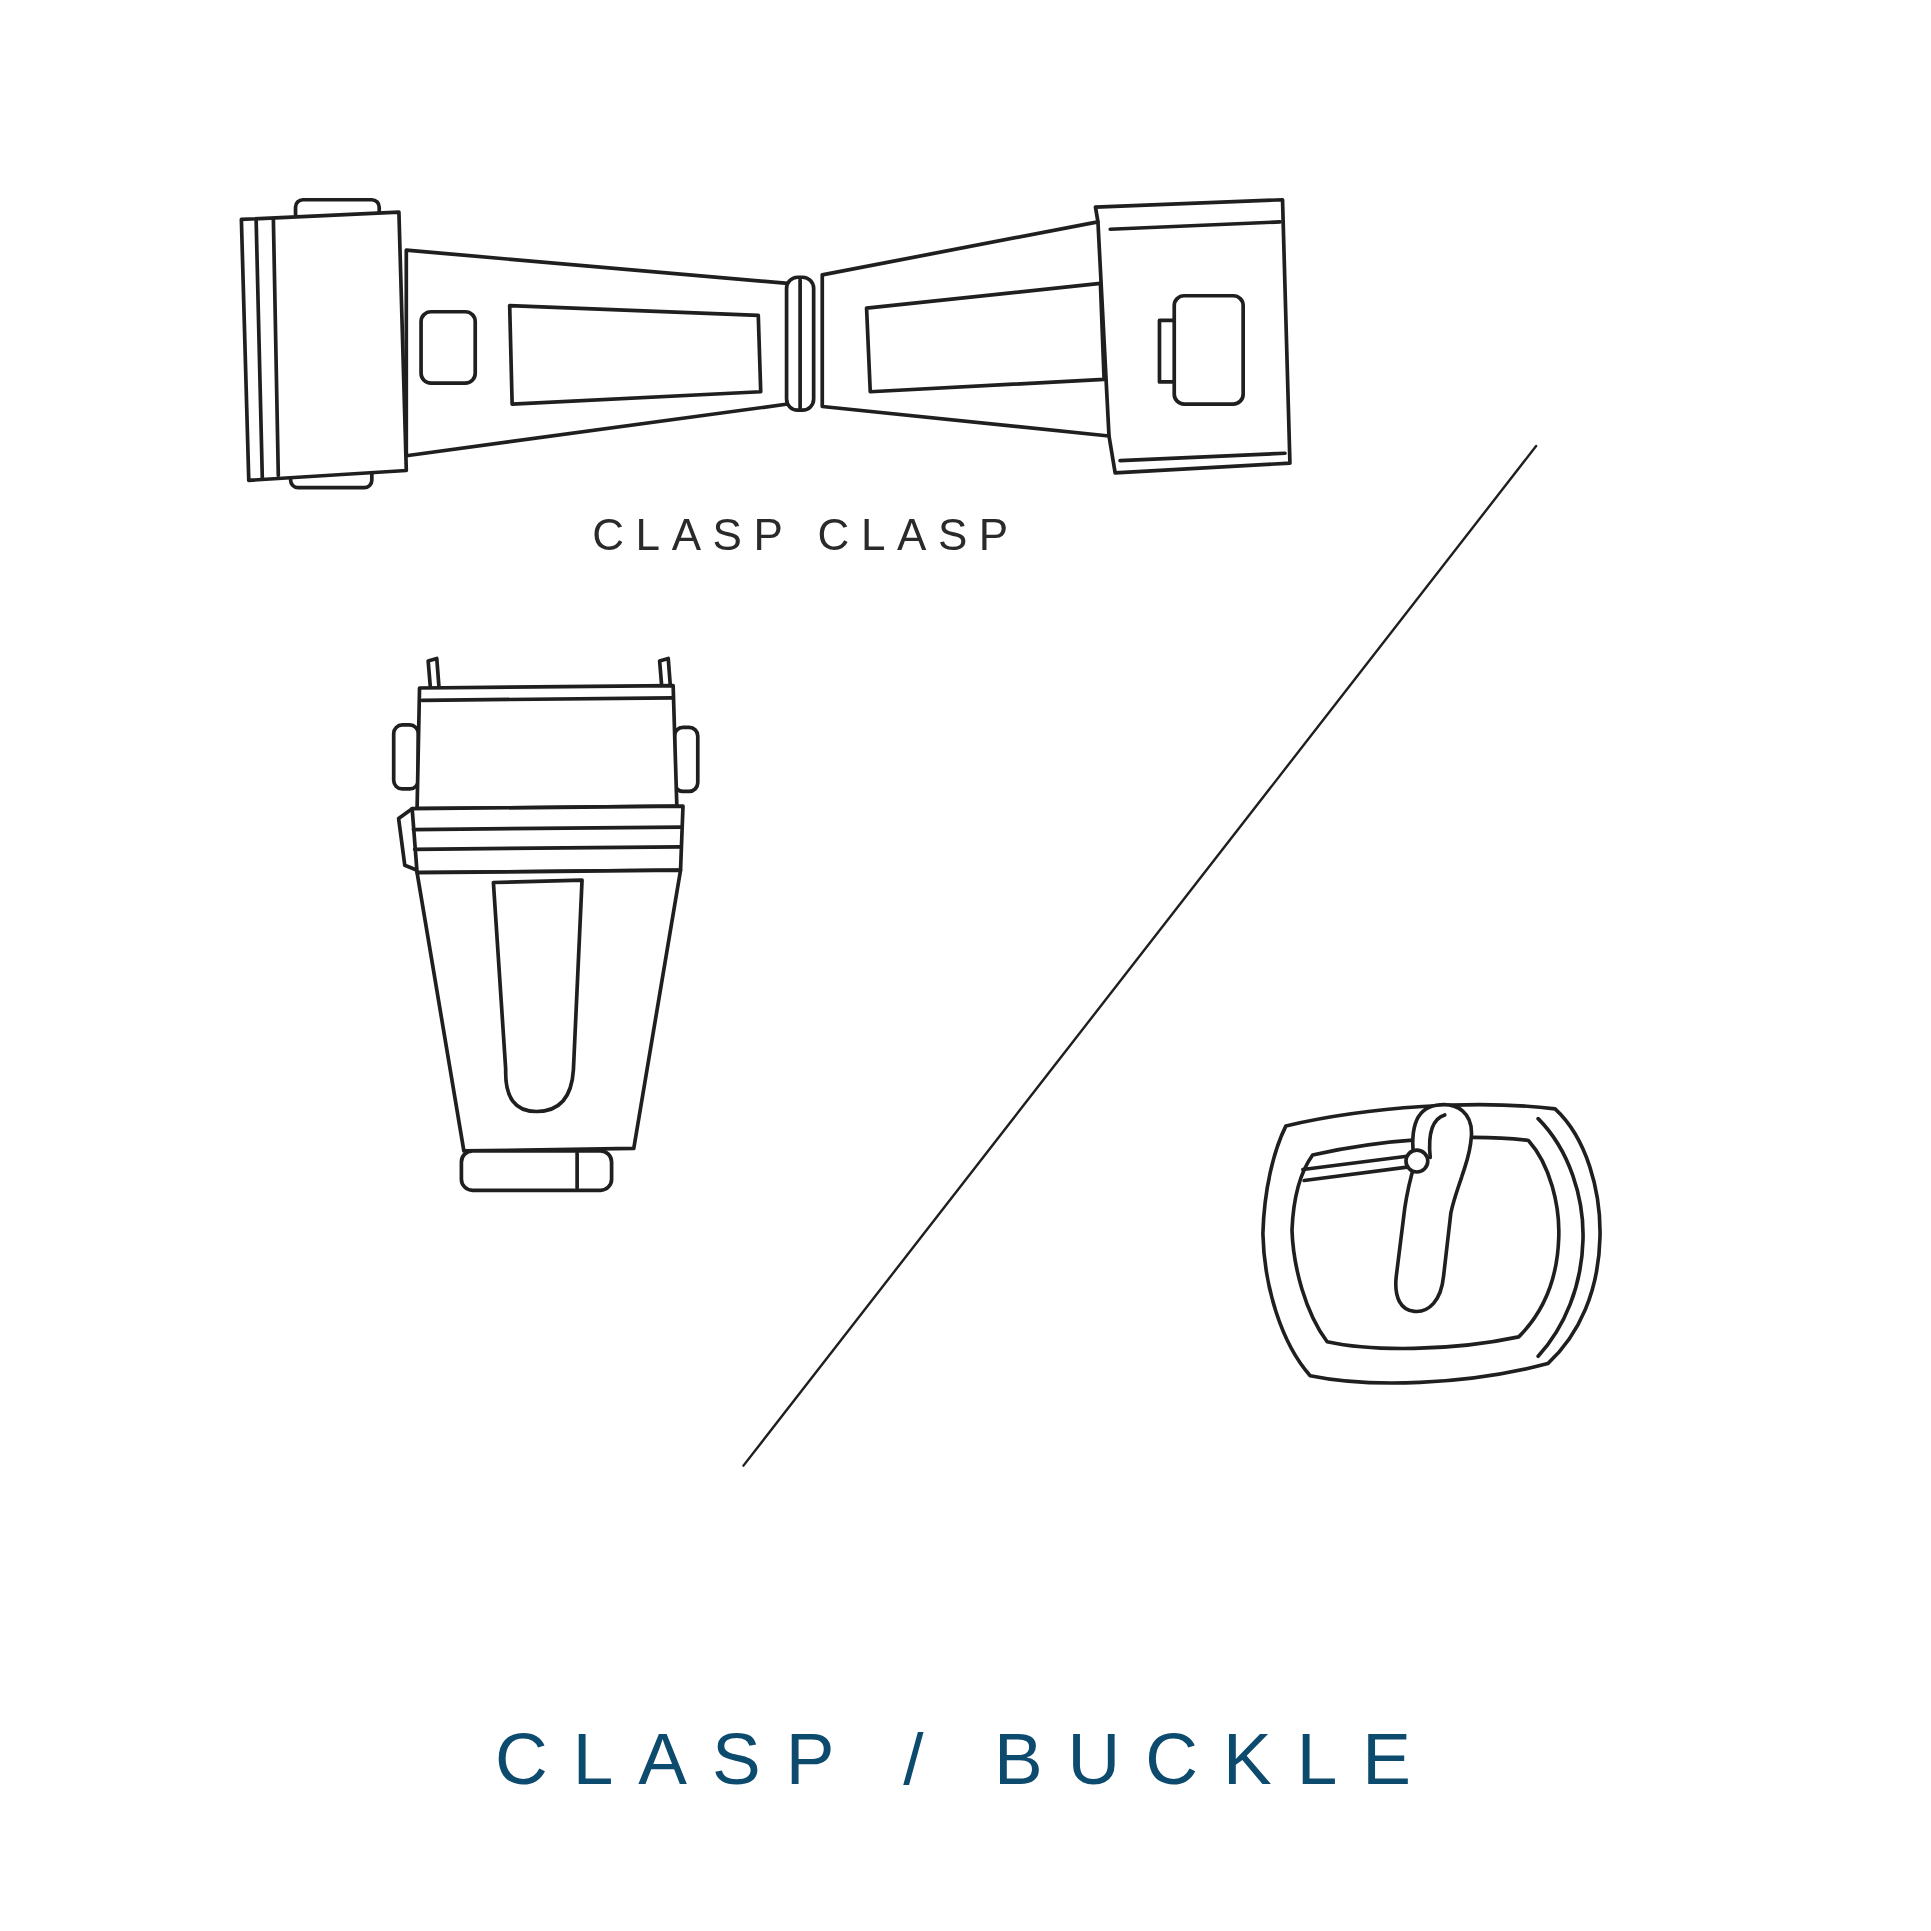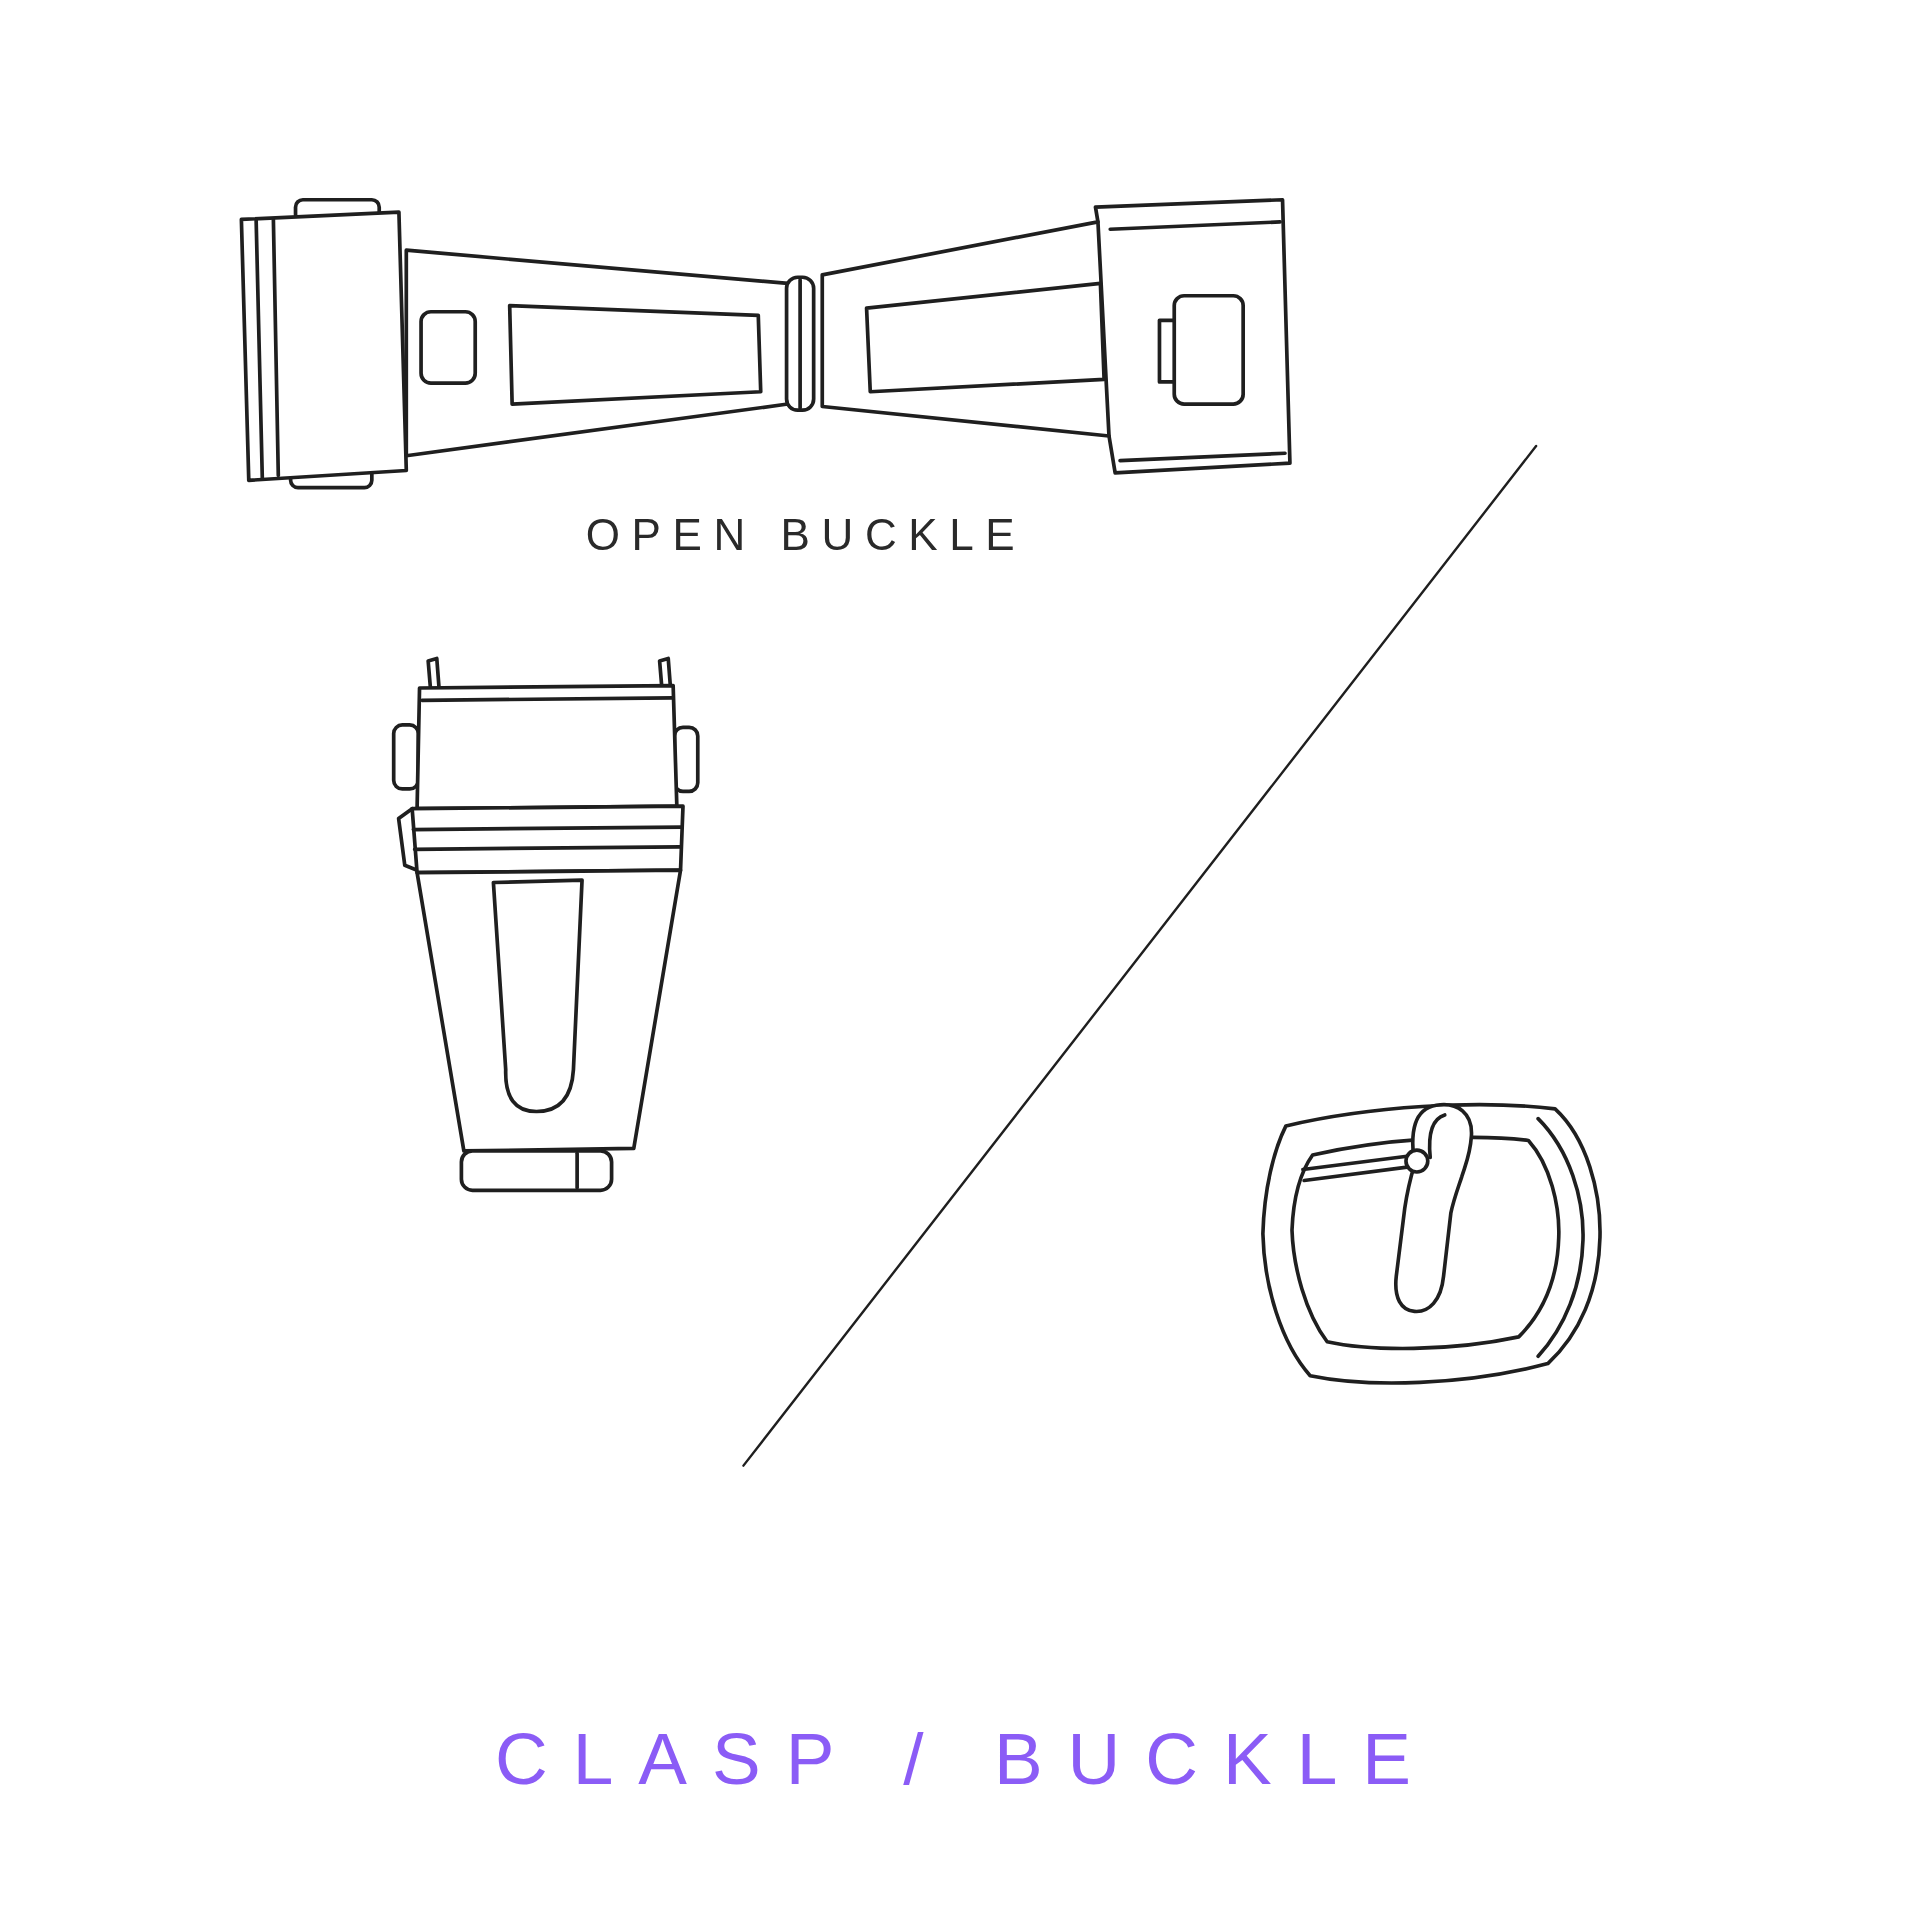--- a/index.html
+++ b/index.html
@@ -27,21 +27,21 @@
     font-weight: 400;
     letter-spacing: 11.6px;
     white-space: nowrap;
   }
   .page-title {
     position: absolute;
     left: 0;
     top: 1717px;
     width: 1931px;
     text-align: center;
-    color: #8b5cf6;
+    color: #0c4a6e;
     font-size: 73px;
     font-weight: 500;
     letter-spacing: 25px;
     white-space: nowrap;
   }
   .cap-open  { left: 323px; top: 510px;  width: 966px; }
   .cap-closed{ left: 242px; top: 1234px; width: 579px;  }
   svg { overflow: visible; }
 </style>
 </head>
@@ -71,21 +71,21 @@
       <path d="M514,102 L704,82 L707,160 L517,170 Z" fill="none"></path>
 
       <rect x="449" y="77" width="22" height="108" rx="9"></rect>
       <line x1="460" y1="79" x2="460" y2="183" fill="none"></line>
 
       <rect x="764" y="92" width="56" height="88" rx="8" fill="none"></rect>
       <path d="M764,112 L752,112 L752,162 L764,162" fill="none"></path>
     </g>
   </svg>
 
-  <div class="caption cap-open">OPEN BUCKLE</div>
+  <div class="caption cap-open">CLASP CLASP</div>
 
   <svg class="illus" viewBox="0 0 260 450" style="left:392px; top:656px; width:321px; height:554px">
     <g stroke="#1f1f1f" stroke-width="3" fill="#ffffff" stroke-linejoin="round" stroke-linecap="round">
 
       <path d="M31,28 L29,4 L36,2 L38,28" fill="none"></path>
       <path d="M219,28 L217,4 L224,2 L226,28" fill="none"></path>
 
       <rect x="1" y="56" width="20" height="52" rx="7"></rect>
       <rect x="229" y="58" width="19" height="52" rx="7"></rect>
 

